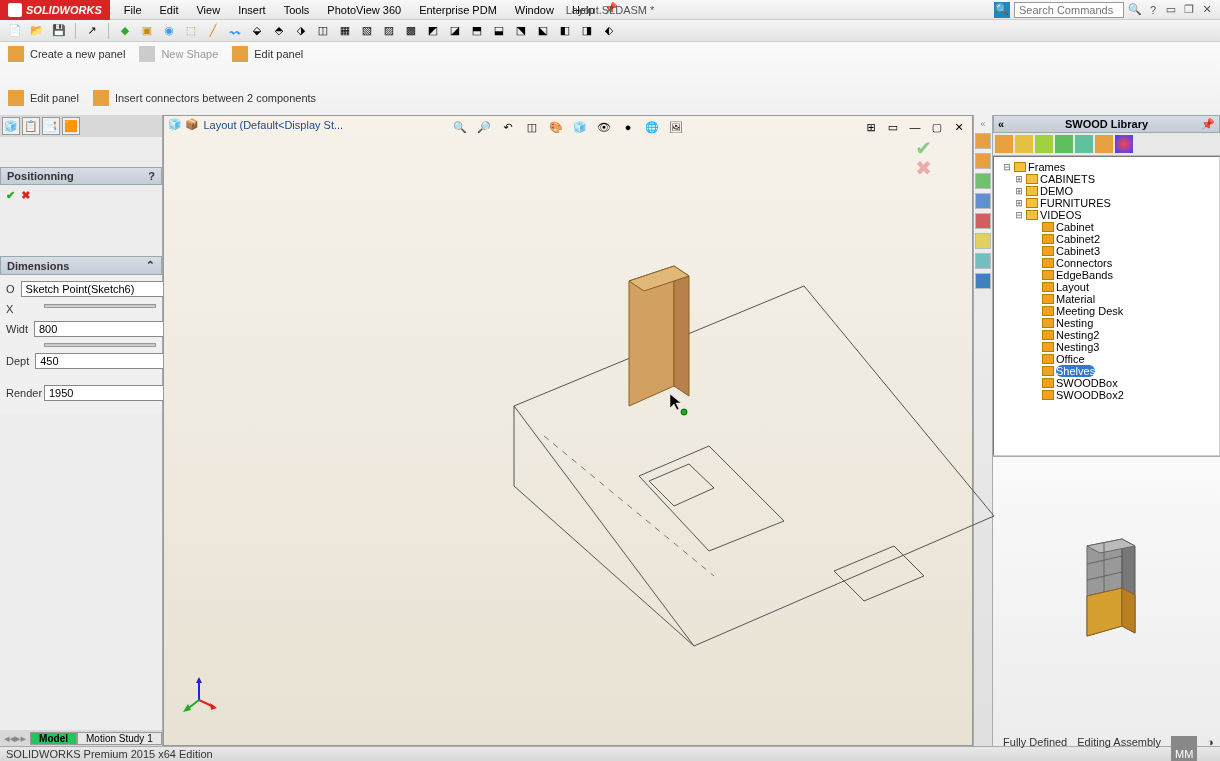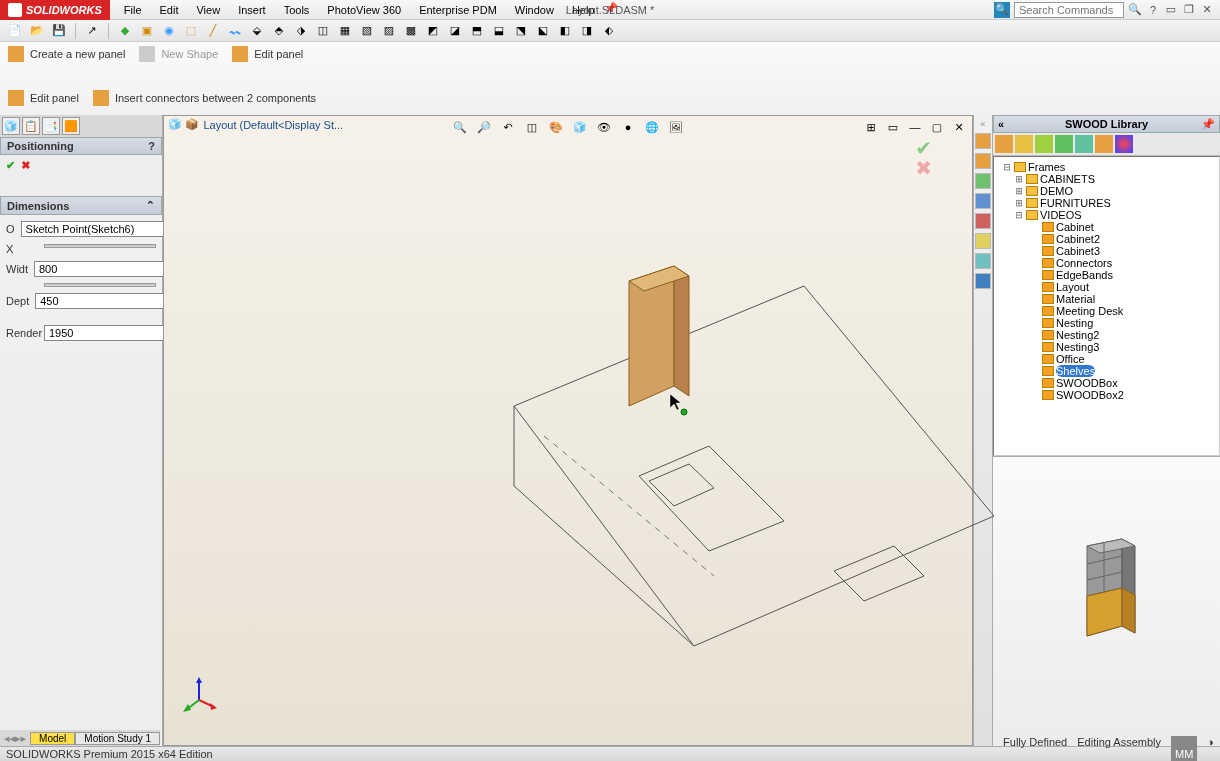--- a/index.html
+++ b/index.html
@@ -20,21 +20,21 @@
 .ribbon-item { display:flex; align-items:center; gap:6px; color:#333; white-space:nowrap; }
 .ribbon-item.disabled { color:#999; }
 .ribbon-icon { width:16px; height:16px; display:inline-block; }
 .tabs { display:flex; background:#d8d8d8; border-bottom:1px solid #999; height:18px; }
 .tab { padding:1px 10px; border:1px solid #999; border-bottom:none; background:#e8e8e8; margin-right:-1px; font-size:10px; cursor:default; }
 .tab.active { background:#fff; font-weight:bold; }
 .main { display:flex; position:absolute; top:115px; bottom:15px; left:0; right:0; }
 .left-panel { width:163px; background:#ededed; border-right:1px solid #aaa; display:flex; flex-direction:column; }
 .panel-tabs { display:flex; background:#d8d8d8; padding:2px; gap:2px; }
 .panel-tab { width:18px; height:18px; border:1px solid #999; background:#f0f0f0; display:flex; align-items:center; justify-content:center; }
-.section-hdr { background:linear-gradient(#d8dde6,#c4ccd8); border:1px solid #9aa; padding:2px 6px; font-weight:bold; color:#333; display:flex; justify-content:space-between; align-items:center; }
+.section-hdr { background:linear-gradient(#d8dde6,#c4ccd8); border:1px solid #9aa; padding:2px 6px; font-weight:bold; color:#333; display:flex; justify-content:space-between; align-items:center;margin-top:30px; }
 .dimensions-body { background:#f0f0f0; padding:6px; }
 .dim-row { display:flex; align-items:center; margin-bottom:6px; gap:6px; }
 .dim-label { width:32px; color:#333; }
 .dim-input { border:1px solid #888; height:16px; padding:0 4px; flex:1; background:#fff; }
 .dim-bar { height:4px; background:linear-gradient(#bbb,#ddd); flex:1; border:1px solid #999; margin-left:38px; margin-bottom:6px; }
 .ok-cancel { padding:4px 6px; display:flex; gap:6px; background:#ededed; }
 .viewport { flex:1; background:linear-gradient(#f6f2ea,#e8e2d4); position:relative; border:1px solid #999; }
 .vp-header { position:absolute; top:2px; left:4px; display:flex; align-items:center; gap:4px; color:#1a4b8c; }
 .vp-tools-top { position:absolute; top:0; left:50%; transform:translateX(-50%); display:flex; gap:6px; padding:2px; }
 .vp-tools-right { position:absolute; top:2px; right:4px; display:flex; gap:4px; }
@@ -46,21 +46,21 @@
 .tree { flex:1; background:#fff; overflow:auto; padding:4px; border:1px inset #ccc; max-height:380px; }
 .tree-node { display:flex; align-items:center; gap:2px; padding:0 0 0 4px; cursor:default; white-space:nowrap; }
 .tree-node.d1 { padding-left:16px; }
 .tree-node.d2 { padding-left:32px; }
 .tree-node.selected span.lbl { background:#3078d0; color:#fff;border-radius:6px; }
 .expander { width:10px; text-align:center; color:#666; font-size:9px; }
 .folder-icon { width:12px; height:10px; background:#f4c040; border:1px solid #b88000; display:inline-block; }
 .preview { border-top:1px solid #aaa; background:linear-gradient(#fafafa,#ececec); flex:1; display:flex; align-items:center; justify-content:center; }
 .bottom-tabs { position:absolute; bottom:15px; left:0; height:16px; display:flex; background:#d8d8d8; align-items:center; }
 .bottom-tab { padding:0 8px; border:1px solid #999; background:#e8e8e8; font-size:10px; }
-.bottom-tab.active { background:#fde047; }
+.bottom-tab.active { background:#22c55e;font-weight:bold; }
 .status-bar { position:absolute; bottom:0; left:0; right:0; height:15px; background:linear-gradient(#e8e8e8,#d8d8d8); border-top:1px solid #aaa; display:flex; align-items:center; padding:0 6px; color:#333; font-size:10px; }
 .status-right { margin-left:auto; display:flex; gap:10px; }
 svg { display:block; }
 </style>
 </head>
 <body>
 
 <div class="menubar">
   <div class="logo">
     <span class="logo-icon"></span>

